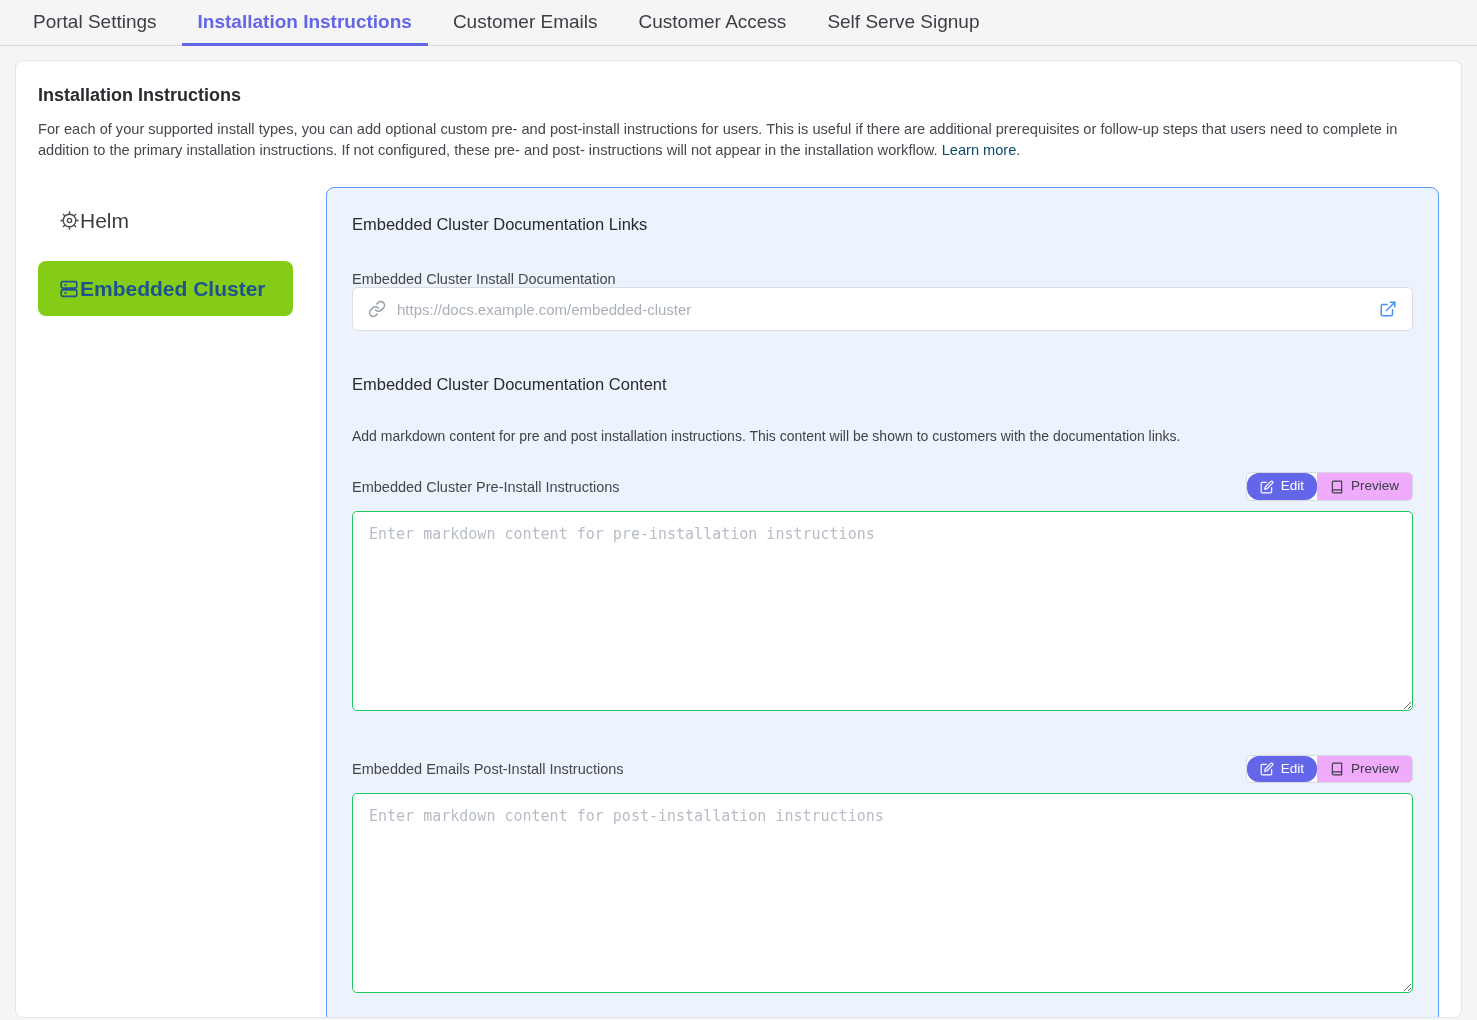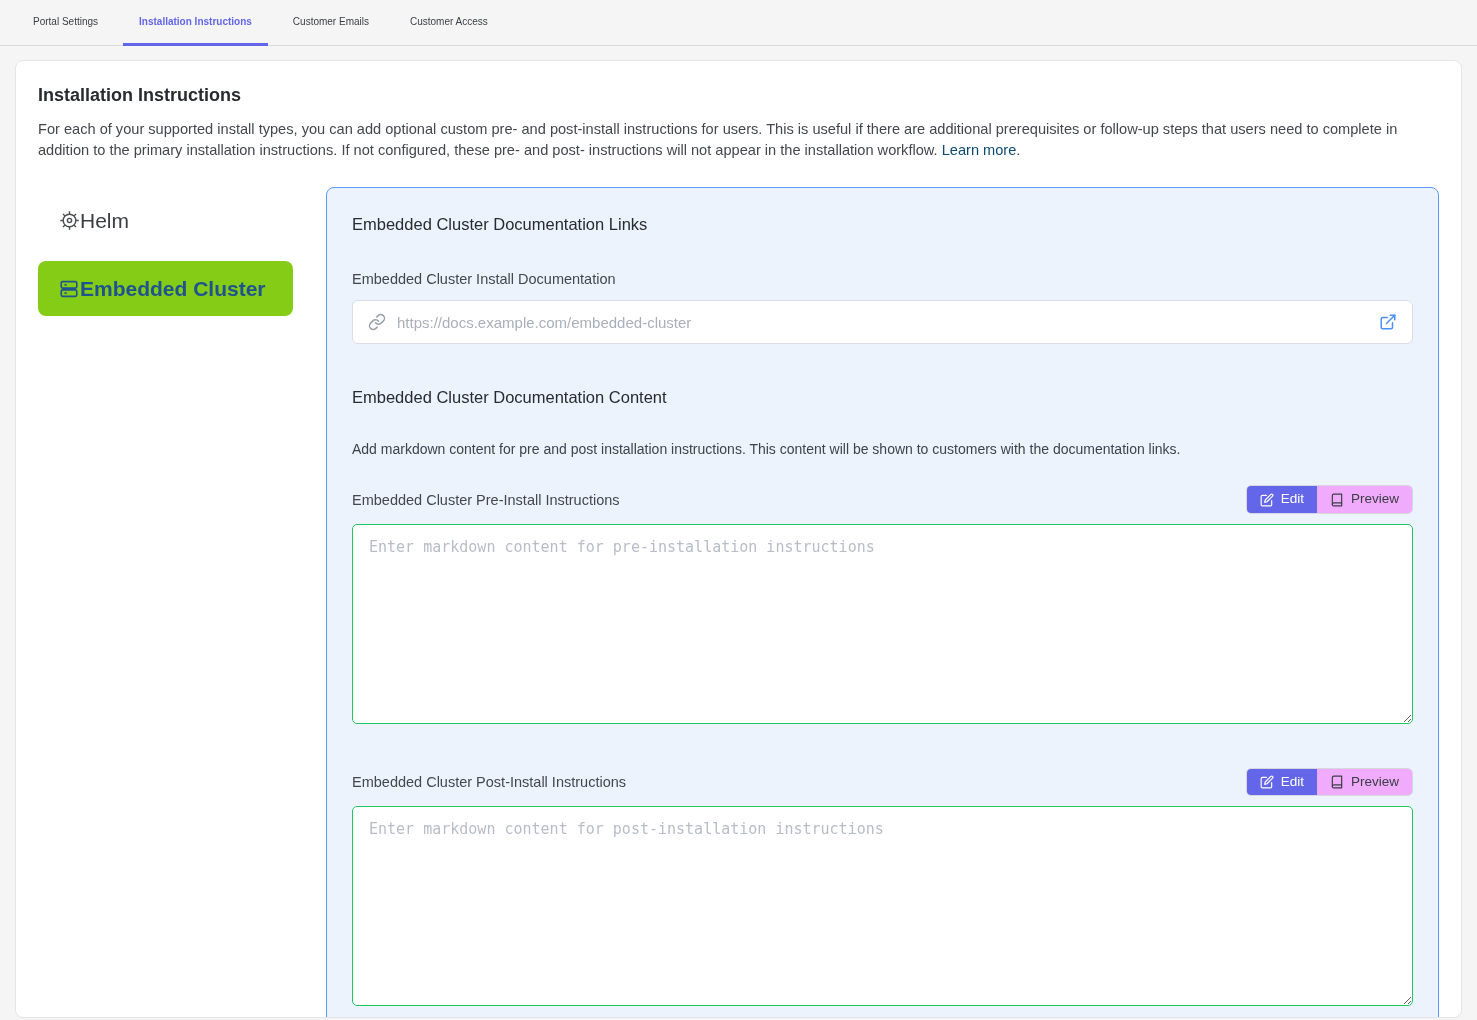--- a/index.html
+++ b/index.html
@@ -16,21 +16,21 @@
     align-items: stretch;
     height: 46px;
     padding-left: 17px;
     border-bottom: 1px solid #d9dadd;
     background: #f5f5f6;
   }
   .tab {
     display: flex;
     align-items: center;
     padding: 0 16px;
-    font-size: 10px;
+    font-size: 19px;
     color: #3b3e44;
     cursor: pointer;
     border-bottom: 3px solid transparent;
     white-space: nowrap;
     margin-bottom: -1px;
   }
   .tab.active {
     color: #6466e9;
     font-weight: 700;
     border-bottom-color: #6466e9;
@@ -97,21 +97,20 @@
     font-size: 16.5px;
     font-weight: 400;
     color: #282b30;
   }
   .field-label {
     font-size: 14.5px;
     color: #44474d;
   }
 
   .url-row {
-    margin-top: 13px;
     display: flex;
     align-items: center;
     gap: 11px;
     height: 44px;
     background: #ffffff;
     border: 1px solid #dadee4;
     border-radius: 6px;
     padding: 0 15px;
   }
   .url-input {
@@ -154,21 +153,21 @@
     font-family: "Liberation Sans", "DejaVu Sans", sans-serif;
     border: none;
     cursor: pointer;
     background: #f0abfc;
     color: #3a3e45;
     line-height: 1.2;
   }
   .seg-btn.primary {
     background: #6466e9;
     color: #ffffff;
-    border-radius: 0;
+    border-radius: 12px;
   }
 
   .md-textarea {
     margin-top: 10px;
     width: 100%;
     height: 200px;
     background: #ffffff;
     border: 1px solid #22c55e;
     border-radius: 5px;
     padding: 13px 16px;
@@ -185,20 +184,21 @@
   svg { display: block; }
 </style>
 </head>
 <body>
 
 <nav class="tabbar">
   <div class="tab">Portal Settings</div>
   <div class="tab active">Installation Instructions</div>
   <div class="tab">Customer Emails</div>
   <div class="tab">Customer Access</div>
+  <div class="tab">Self Serve Signup</div>
 </nav>
 
 <main class="card">
 
   <h1 class="page-title">Installation Instructions</h1>
 
   <p class="page-desc">
     <span>For each of your supported install types, you can add optional custom pre- and post-install instructions for users. This is useful if there are additional prerequisites or follow-up steps that users need to complete in addition to the primary installation instructions. If not configured, these pre- and post- instructions will not appear in the installation workflow.</span>
     <a class="link-blue">Learn more</a><span>.</span>
   </p>
@@ -288,21 +288,21 @@
               </svg>
             </span>
             <span>Preview</span>
           </button>
         </div>
       </div>
       <textarea class="md-textarea" placeholder="Enter markdown content for pre-installation instructions" style=""></textarea>
 
       
       <div class="editor-header mt-post">
-        <div class="field-label">Embedded Cluster Post-Install Instructions</div>
+        <div class="field-label">Embedded Emails Post-Install Instructions</div>
         <div class="btn-group">
           <button class="seg-btn primary">
             <span>
               <svg width="14" height="14" viewBox="0 0 24 24" fill="none" stroke="#ffffff" stroke-width="2" stroke-linecap="round" stroke-linejoin="round">
                 <path d="M11 4H4a2 2 0 0 0-2 2v14a2 2 0 0 0 2 2h14a2 2 0 0 0 2-2v-7"></path>
                 <path d="M18.5 2.5a2.121 2.121 0 0 1 3 3L12 15l-4 1 1-4 9.5-9.5z"></path>
               </svg>
             </span>
             <span>Edit</span>
           </button>

